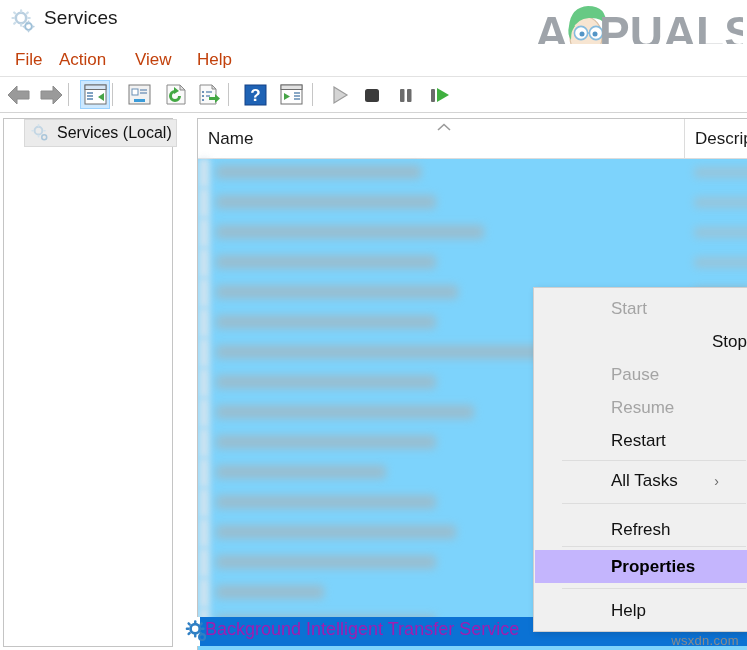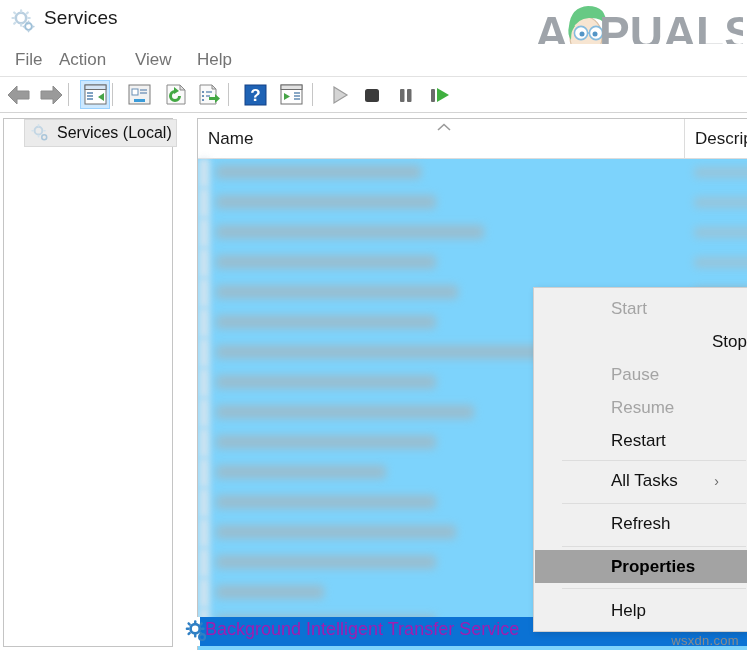--- a/index.html
+++ b/index.html
@@ -53,21 +53,21 @@
     position: absolute;
     left: 0; top: 44px;
     width: 747px; height: 32px;
     background: #ffffff;
     border-bottom: 1px solid #e2e2e2;
   }
   .menu-item {
     position: absolute;
     top: 4px;
     font-size: 17px;
-    color: #737373;
+    color: #c2410c;
     padding: 0 7px;
     line-height: 24px;
     cursor: default;
   }
 
   
   #toolbar {
     position: absolute;
     left: 0; top: 77px;
     width: 747px; height: 35px;
@@ -280,21 +280,21 @@
     display: flex;
     align-items: center;
     font-size: 17px;
     color: #111111;
     cursor: default;
     box-sizing: border-box;
     padding-left: 76px;
   }
   .ctx-item.disabled { color: #a4a4a4; }
   .ctx-item.highlight {
-    background: #a3a3a3;
+    background: #c4b5fd;
     font-weight: bold;
     color: #000000;
   }
   .ctx-sep {
     position: absolute;
     left: 28px;
     width: 184px;
     height: 1px;
     background: #dddddd;
   }
@@ -621,21 +621,21 @@
     <div class="ctx-item disabled" style="top: 103px;">
       <span>Resume</span>
     </div>
     <div class="ctx-item" style="top: 136px;">
       <span>Restart</span>
     </div>
     <div class="ctx-item" style="top: 176px;">
       <span>All Tasks</span>
       <span class="ctx-arrow">›</span>
     </div>
-    <div class="ctx-item" style="top: 219px;">
+    <div class="ctx-item" style="top: 219px; align-items: flex-end;">
       <span>Refresh</span>
     </div>
     <div class="ctx-item highlight" style="top: 262px;">
       <span>Properties</span>
     </div>
     <div class="ctx-item" style="top: 306px;">
       <span>Help</span>
     </div>
   </div>
 

